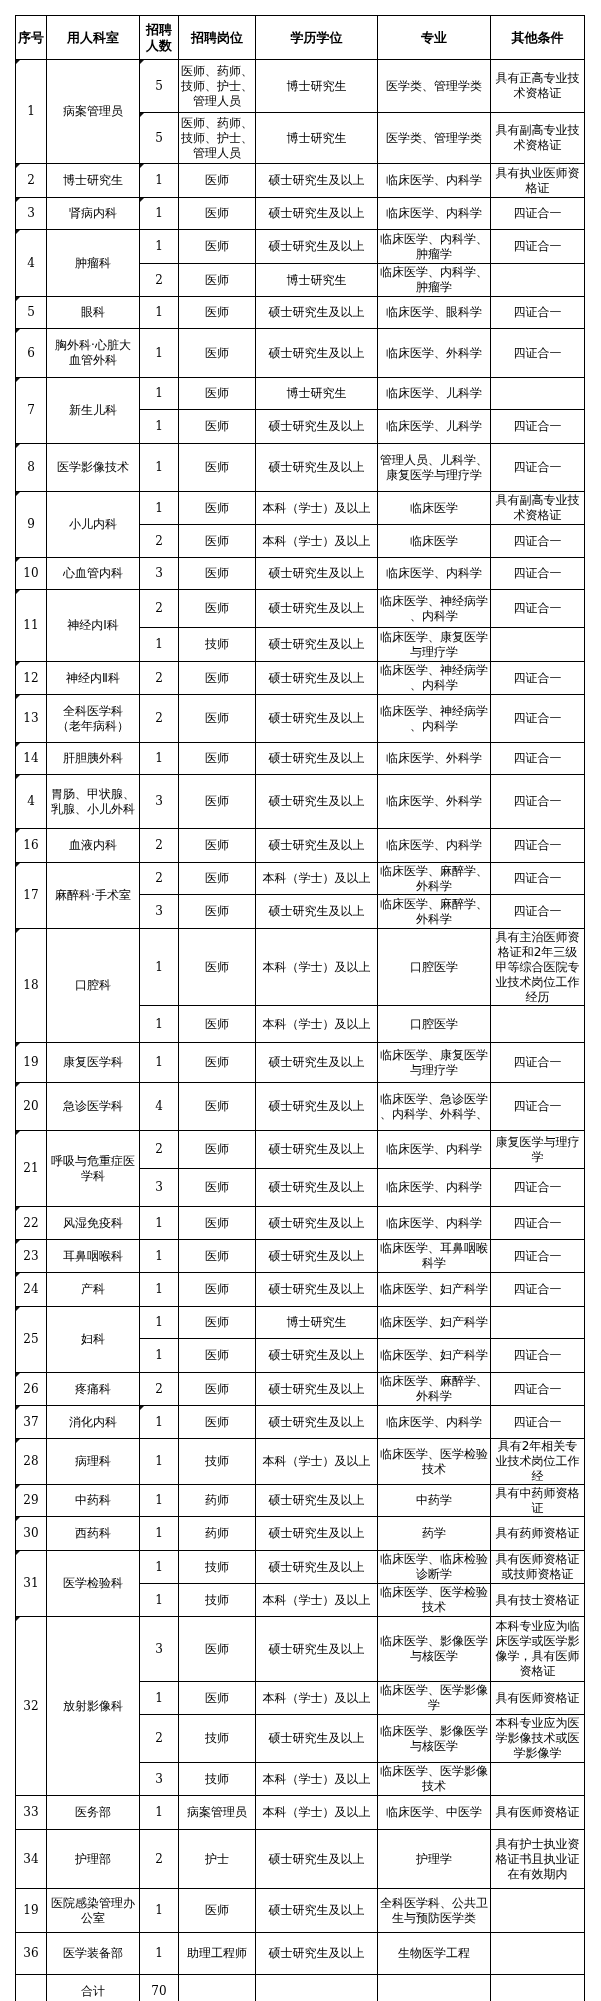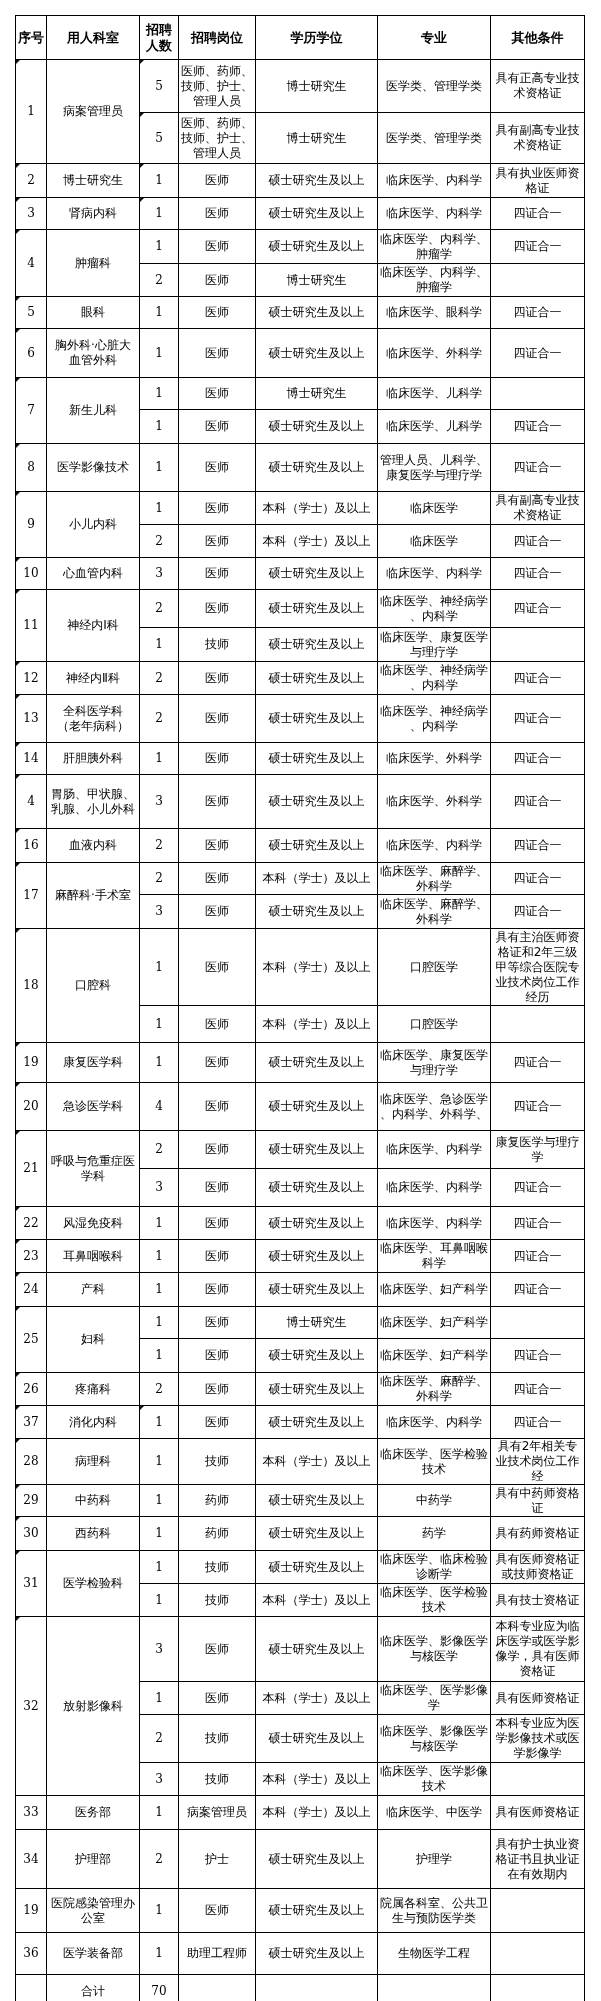--- a/index.html
+++ b/index.html
@@ -475,21 +475,21 @@
       <td>护理学</td>
       <td>具有护士执业资格证书且执业证在有效期内</td>
     </tr>
 
     <tr style="height:44px">
       <td class="seq">19</td>
       <td><span class="dt">医院感染管理办公室</span></td>
       <td class="cnt">1</td>
       <td>医师</td>
       <td>硕士研究生及以上</td>
-      <td>院属各科室、公共卫生与预防医学类</td>
+      <td>全科医学科、公共卫生与预防医学类</td>
       <td></td>
     </tr>
 
     <tr style="height:42px">
       <td class="seq">36</td>
       <td><span class="dt">医学装备部</span></td>
       <td class="cnt">1</td>
       <td>助理工程师</td>
       <td>硕士研究生及以上</td>
       <td>生物医学工程</td>

